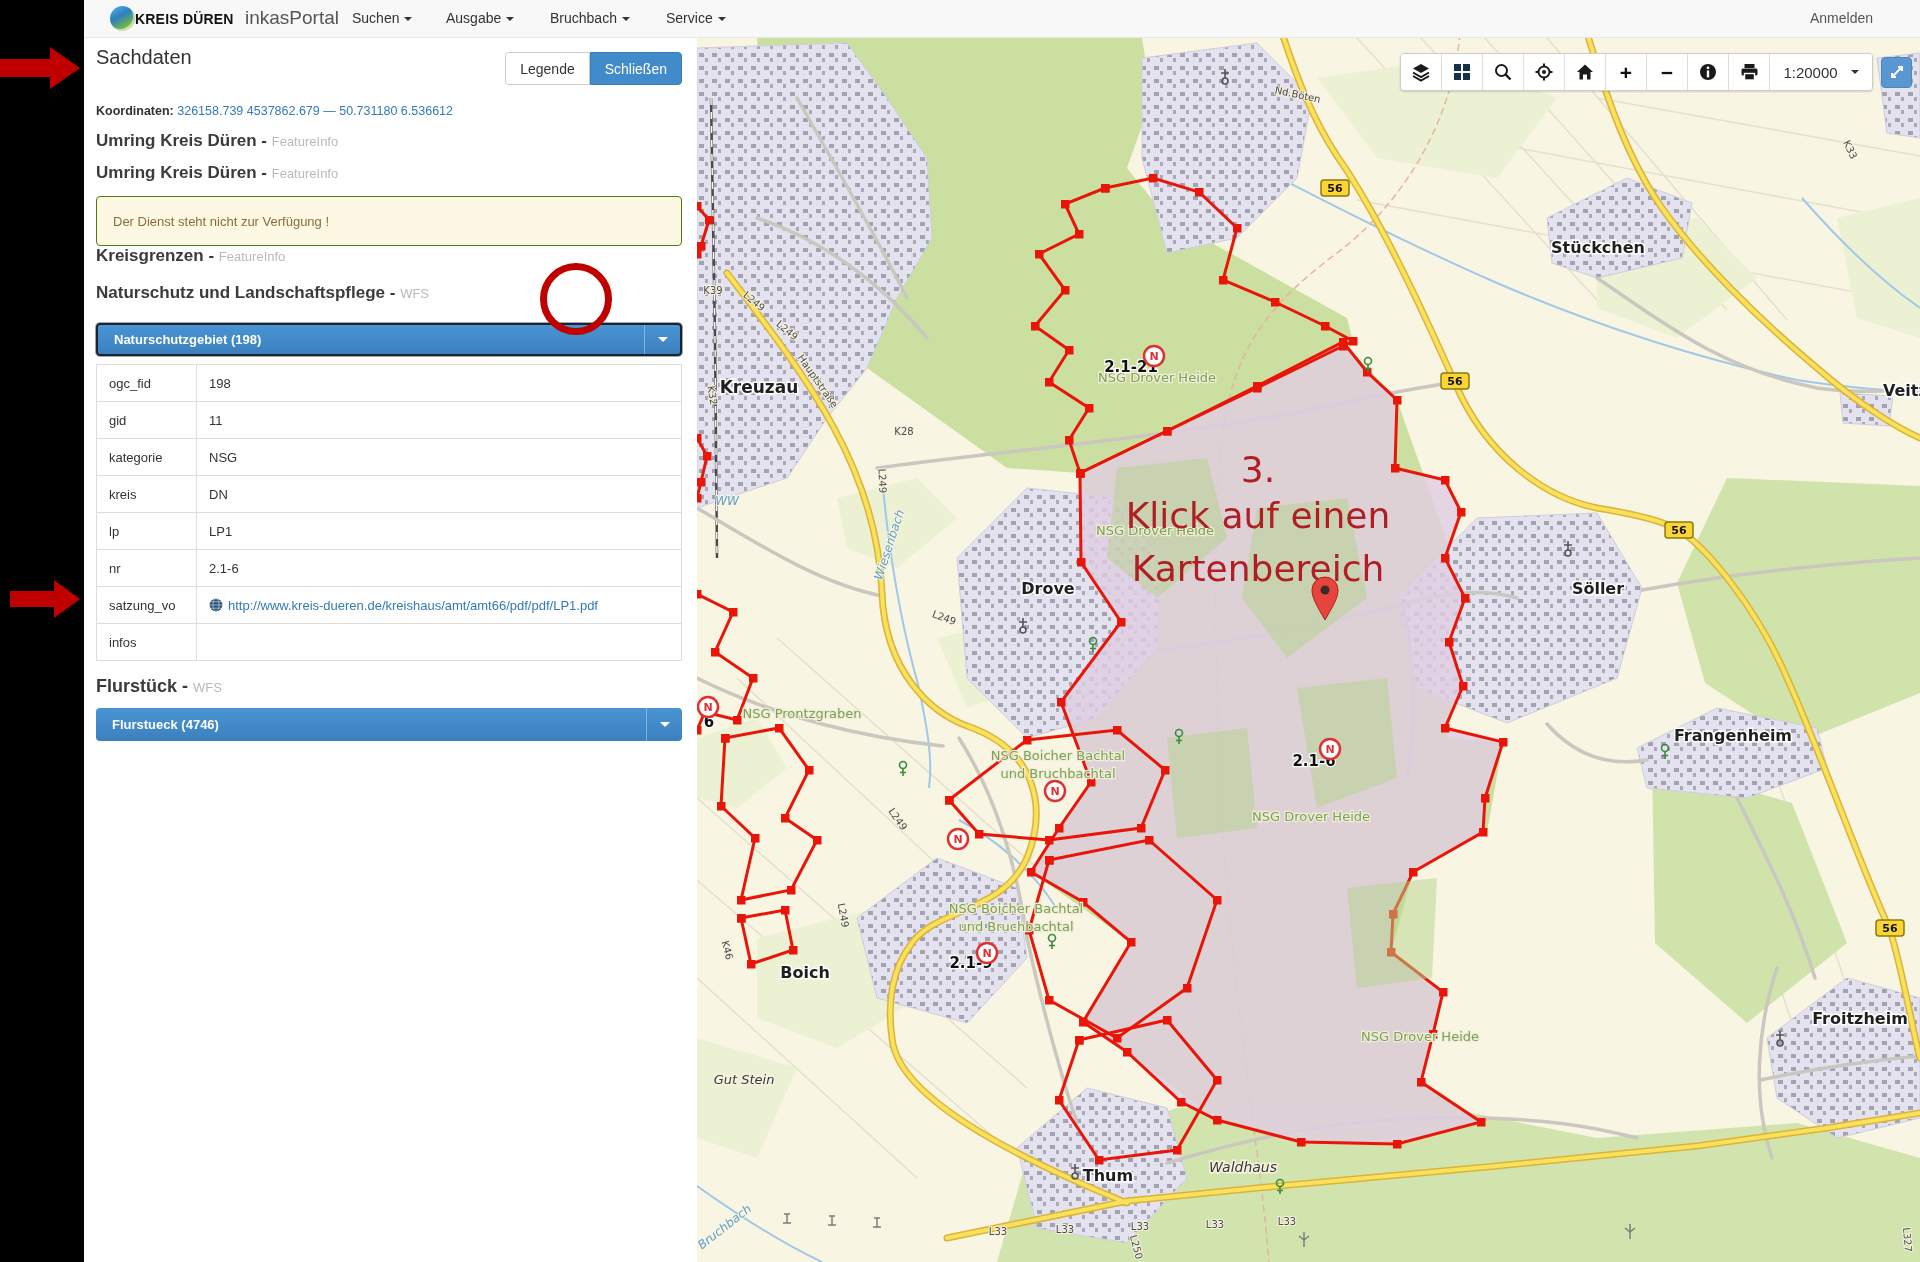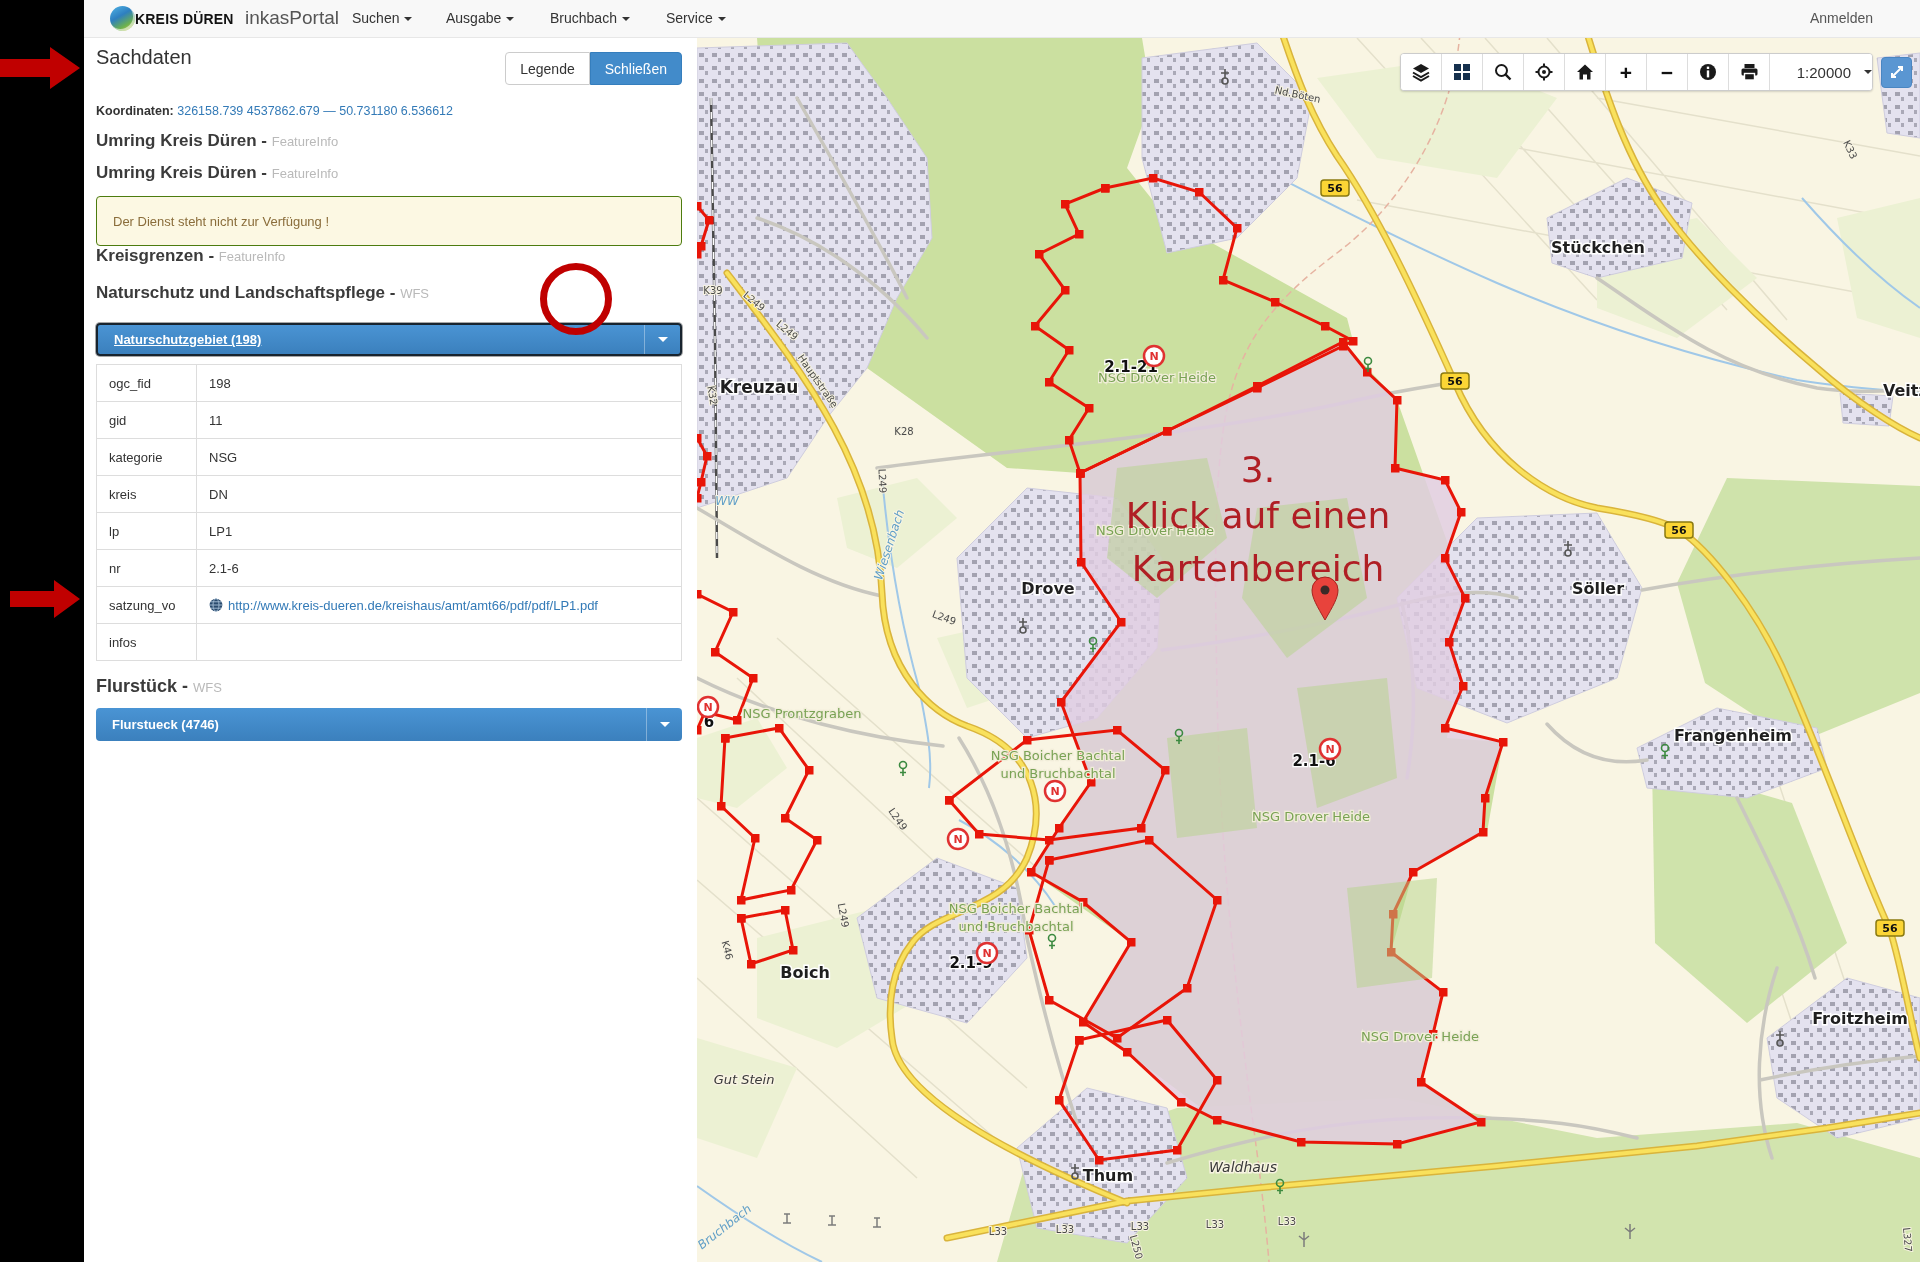--- a/index.html
+++ b/index.html
@@ -28,37 +28,37 @@
   .btn-default { background:#fff; color:#333; border:1px solid #ccc; border-radius:4px 0 0 4px; }
   .btn-primary { background:#428bca; color:#fff; border:1px solid #357ebd; border-radius:0 4px 4px 0; }
   .coords { position:absolute; left:12px; top:66px; font-size:12.5px; color:#333; font-weight:bold; }
   .coords .vals { color:#337ab7; font-weight:normal; }
   .sec-head { position:absolute; left:12px; font-size:17px; color:#3b3b3b; font-weight:bold; }
   .sec-head .suffix { font-size:13px; color:#b9b9b9; font-weight:normal; }
   .warn-box { position:absolute; left:12px; right:15px; top:158px; height:50px; background:#fcf8e3; border:1px solid #4d7c0f; border-radius:4px; display:flex; align-items:center; padding-left:16px; font-size:13px; color:#8a6d3b; }
   .dd-bar { position:absolute; left:12px; right:15px; height:33px; border-radius:4px; background:linear-gradient(#4a94d4,#3b80bd); color:#fff; font-size:13px; font-weight:bold; display:flex; align-items:center; padding-left:16px; cursor:pointer; }
   .dd-bar .dd-caret-zone { position:absolute; right:0; top:0; bottom:0; width:36px; border-left:1px solid rgba(255,255,255,.35); display:flex; align-items:center; justify-content:center; }
   .dd-caret { width:0; height:0; border-left:5px solid transparent; border-right:5px solid transparent; border-top:5px solid #fff; }
-  .dd-focus { border:2px solid #18242f; box-shadow:0 0 0 1px rgba(0,0,0,.35);text-decoration:underline; }
+  .dd-focus { border:2px solid #18242f; box-shadow:0 0 0 1px rgba(0,0,0,.35); }
   .attr-table { position:absolute; left:12px; top:326px; width:586px; border-collapse:collapse; font-size:13px; color:#333; }
   .attr-table td { border:1px solid #ddd; height:37px; padding-left:12px; }
   .attr-table td.k { width:100px; }
   .link { color:#337ab7; text-decoration:none; }
   .ring { position:absolute; left:540px; top:263px; width:72px; height:72px; border:7px solid #c00000; border-radius:50%; z-index:50; pointer-events:none; }
 
   
   .map { position:absolute; left:697px; top:38px; width:1223px; height:1224px; background:#f9f5e3; z-index:10; }
   .map svg { display:block; }
 
   
   .toolbar { position:absolute; top:53px; right:8px; display:flex; align-items:center; gap:8px; z-index:35; }
   .tb-group { display:flex; background:#fff; border:1px solid #ccc; border-radius:4px; box-shadow:0 1px 2px rgba(0,0,0,.15); overflow:hidden; }
   .tb-btn { width:41px; height:36px; display:flex; align-items:center; justify-content:center; border-right:1px solid #ddd; cursor:pointer; background:#fff; }
   .tb-btn:last-child { border-right:none; }
-  .tb-scale { width:102px; font-size:15px; color:#333; gap:8px;justify-content:flex-end; }
+  .tb-scale { width:102px; font-size:15px; color:#333; gap:8px; }
   .tb-full { width:31px; height:31px; background:#5a96d2; border:1px solid #4a86c2; border-radius:4px; display:flex; align-items:center; justify-content:center; cursor:pointer; }
   .plusminus { font-size:21px; font-weight:bold; color:#111; line-height:1; }
 
   
   text { font-family:"DejaVu Sans", sans-serif; }
   .town { font-size:16px; font-weight:bold; fill:#1f1f1f; paint-order:stroke; stroke:#ffffff; stroke-width:3px; }
   .town-lg { font-size:17px; }
   .hamlet { font-size:14px; font-style:italic; fill:#3a3a3a; paint-order:stroke; stroke:#f7f3e1; stroke-width:3px; }
   .nsg { font-size:13px; fill:#79a254; paint-order:stroke; stroke:#f1edd9; stroke-width:2.5px; }
   .code { font-size:15px; font-weight:bold; fill:#111; paint-order:stroke; stroke:#fff; stroke-width:2.5px; }

